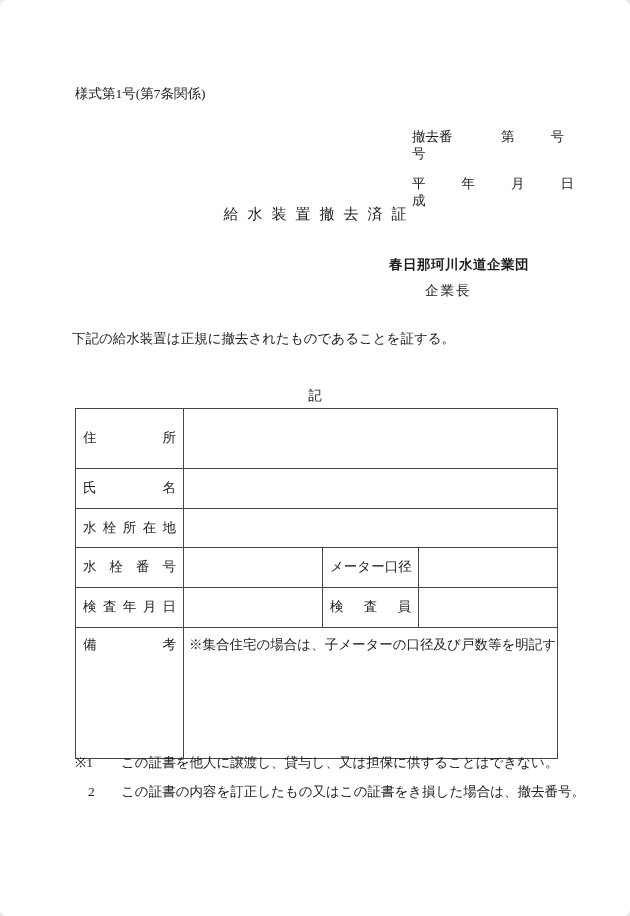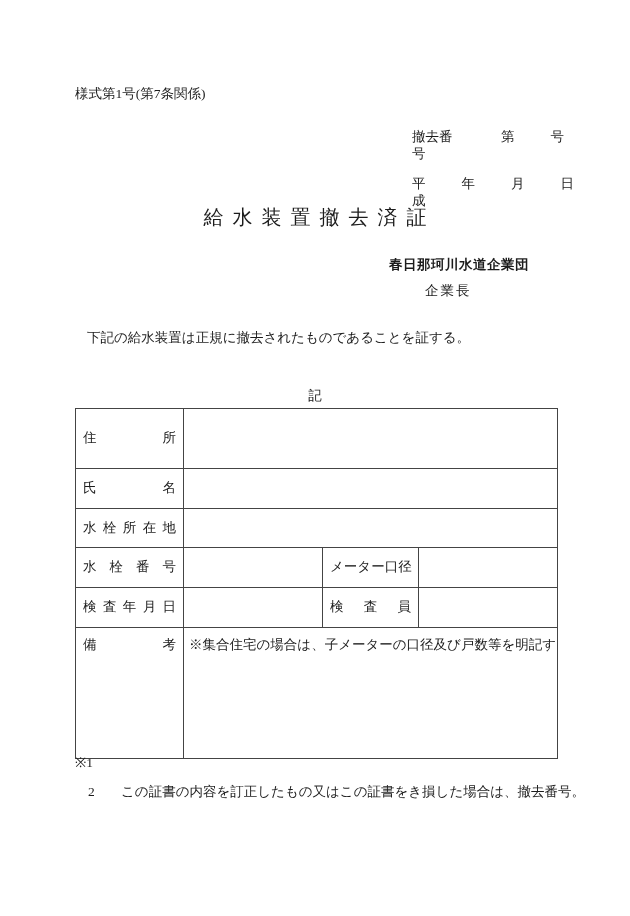--- a/index.html
+++ b/index.html
@@ -6,41 +6,42 @@
   .page {
     position: relative;
     width: 630px; height: 916px;
     margin: 0 auto;
     background: #ffffff;
     color: #1c1c1c;
     font-family: "Liberation Serif", "DejaVu Serif", serif;
     font-size: 13.5px;
     line-height: 1.25;
     overflow: hidden;
+    border-radius: 7px;
   }
   .abs { position: absolute; }
 
   .form-code { left: 75px; top: 86px; }
 
   .header-right { left: 412px; top: 129px; width: 152px; }
   .header-line { display: flex; justify-content: space-between; gap: 36px; }
   .header-line + .header-line { margin-top: 13px; text-align: right; }
 
   .doc-title {
     left: 0; right: 0; top: 205px;
     text-align: center;
-    font-size: 20px;
+    font-size: 15px;
     letter-spacing: 9px;
     text-indent: 9px;
   }
 
   .issuer-org { left: 389px; top: 257px; letter-spacing: 0.5px; font-weight: bold; }
   .issuer-officer { left: 425px; top: 283px; letter-spacing: 2px; }
 
-  .statement { left: 87px; top: 331px; font-family: Liberation Mono, monospace; }
+  .statement { left: 72px; top: 331px; }
 
   .ki-heading { left: 0; right: 0; top: 388px; text-align: center; }
 
   table.cert-table {
     position: absolute;
     left: 75px; top: 408px;
     width: 483px;
     border-collapse: collapse;
     table-layout: fixed;
   }
@@ -201,20 +202,21 @@
         <td colspan="3" class="remarks-cell">
           <span>※集合住宅の場合は、子メーターの口径及び戸数等を明記する。</span>
         </td>
       </tr>
     </tbody>
   </table>
 
   <div class="abs footnotes">
     <div class="footnote">
       <span class="fn-marker">※1</span>
+      <span class="fn-text">この証書を他人に譲渡し、貸与し、又は担保に供することはできない。</span>
     </div>
     <div class="footnote">
       <span class="fn-marker">2</span>
       <span class="fn-text">この証書の内容を訂正したもの又はこの証書をき損した場合は、撤去番号。</span>
     </div>
   </div>
 
 </div>
 
 </body></html>

